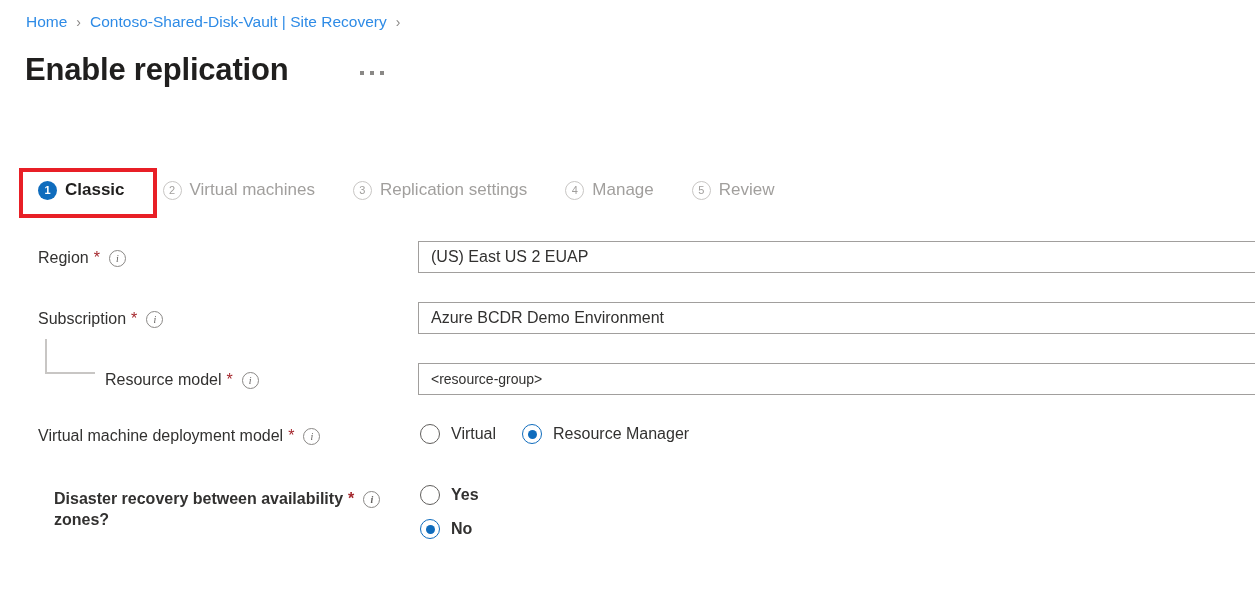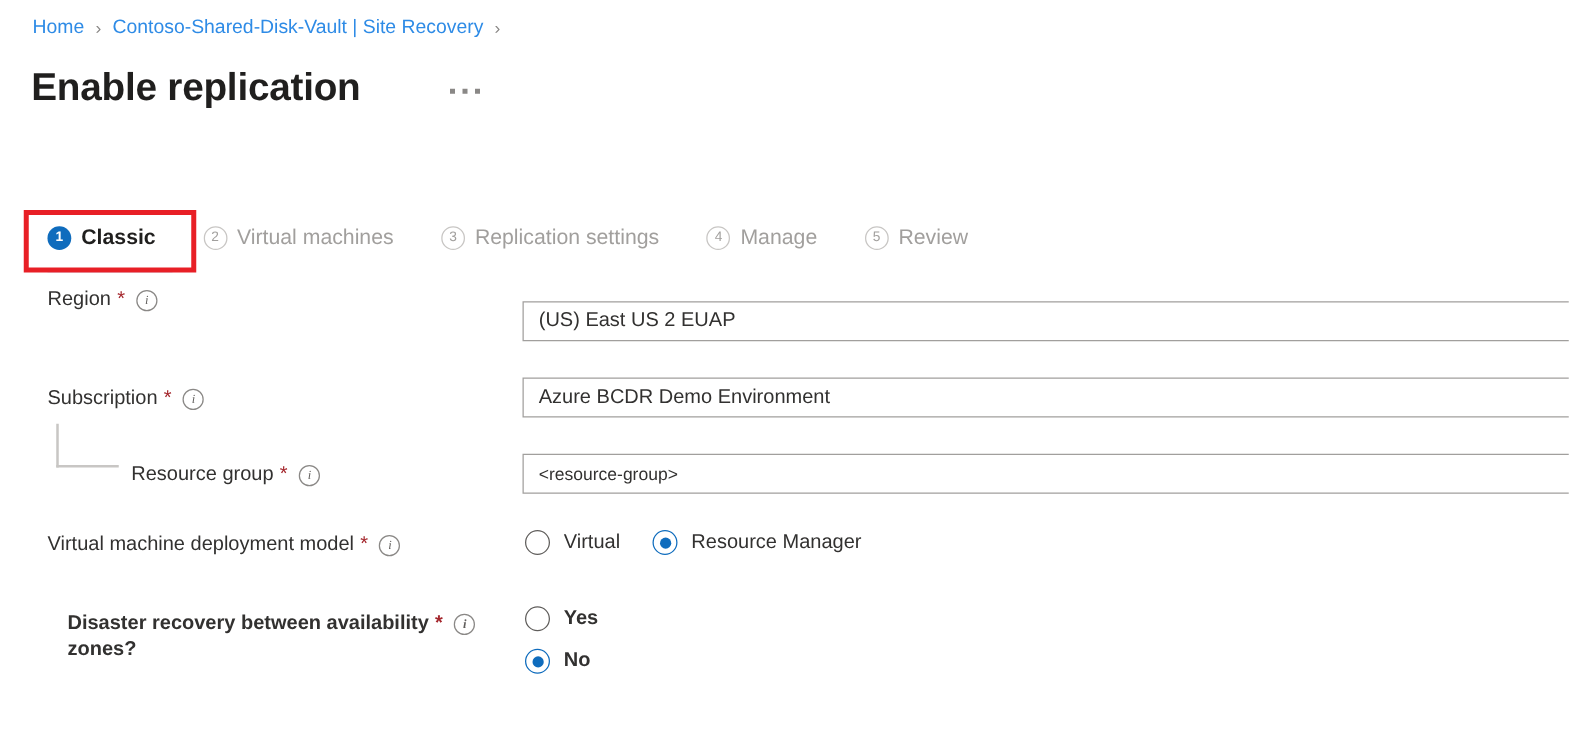--- a/index.html
+++ b/index.html
@@ -321,21 +321,21 @@
     <span class="tab-num">5</span>
     <span class="tab-label">Review</span>
   </div>
 
 </div>
 <div class="tab-underline"></div>
 <div class="annotation-box"></div>
 
 <div class="form">
 
-  <div class="field-label" style="left:38px; top:229px;">
+  <div class="field-label" style="left:38px; top:247px;">
     <span class="label-text">Region</span>
     <span class="req">*</span>
     <span class="info-icon">i</span>
   </div>
   <div class="combo" style="top:241px;">
     <span class="combo-value">(US) East US 2 EUAP</span>
     <span class="chevron">
       <svg width="16" height="10" viewBox="0 0 16 10">
           <path d="M1 1 L8 8 L15 1" fill="none" stroke="#605e5c" stroke-width="1.4"></path>
         </svg>
@@ -352,21 +352,21 @@
     <span class="chevron">
       <svg width="16" height="10" viewBox="0 0 16 10">
           <path d="M1 1 L8 8 L15 1" fill="none" stroke="#605e5c" stroke-width="1.4"></path>
         </svg>
     </span>
   </div>
 
   <div class="tree-connector"></div>
 
   <div class="field-label" style="left:105px; top:369px;">
-    <span class="label-text">Resource group</span>
+    <span class="label-text">Resource model</span>
     <span class="req">*</span>
     <span class="info-icon">i</span>
   </div>
   <div class="combo" style="top:363px;">
     <span class="combo-value placeholderish">&lt;resource-group&gt;</span>
     <span class="chevron">
       <svg width="16" height="10" viewBox="0 0 16 10">
           <path d="M1 1 L8 8 L15 1" fill="none" stroke="#605e5c" stroke-width="1.4"></path>
         </svg>
     </span>

